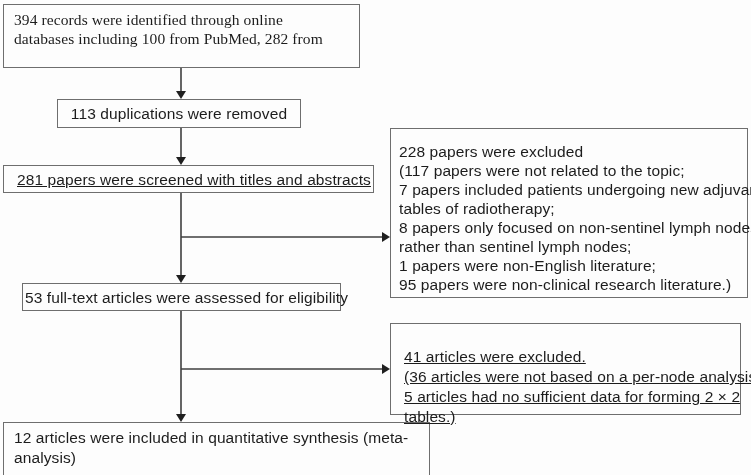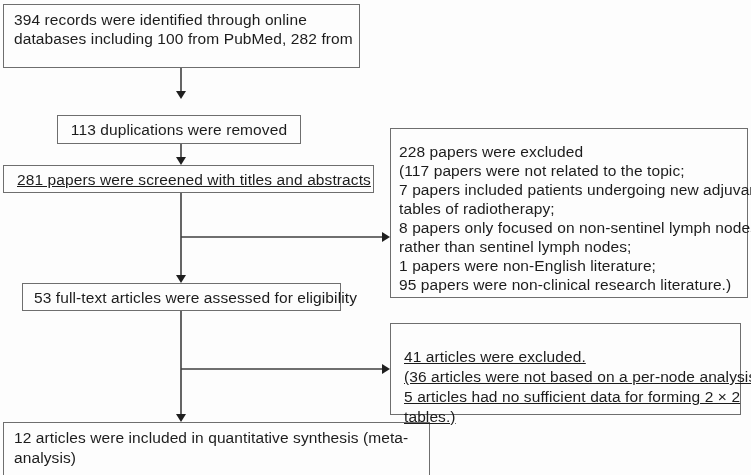--- a/index.html
+++ b/index.html
@@ -19,24 +19,24 @@
   .box {
     position: absolute;
     box-sizing: border-box;
     border: 1.5px solid #6e6e6e;
     background: #fdfdfd;
     font-size: 15.5px;
     line-height: 19px;
     letter-spacing: 0.1px;
   }
   .box .line { display: block; white-space: nowrap; }
-  #box-identified   { left: 3px;   top: 4px;   width: 357px; height: 64px;  padding: 5px 10px; }
-  #box-duplications { left: 57px;  top: 99px;  width: 244px; height: 29px;  display: flex; align-items: center; justify-content: center; margin-top: 16px; }
+  #box-identified   { left: 3px;   top: 4px;   width: 357px; height: 64px;  padding: 5px 10px; font-family: Liberation Serif, serif; }
+  #box-duplications { left: 57px;  top: 99px;  width: 244px; height: 29px;  display: flex; align-items: center; justify-content: center; }
   #box-screened     { left: 3px;   top: 165px; width: 371px; height: 28px;  display: flex; align-items: center; padding-left: 13px; text-decoration: underline; }
-  #box-fulltext     { left: 22px;  top: 283px; width: 319px; height: 28px;  display: flex; align-items: center; padding-left: 11px; }
+  #box-fulltext     { left: 22px;  top: 283px; width: 319px; height: 28px;  display: flex; align-items: center; padding-left: 2px; }
   #box-included     { left: 3px;   top: 422px; width: 427px; height: 67px;  padding: 5px 10px; line-height: 20px; }
   #box-excluded-screening   { left: 390px; top: 128px; width: 358px; height: 170px; padding: 13px 12px 0 8px; }
   #box-excluded-eligibility { left: 390px; top: 323px; width: 351px; height: 92px;  padding: 23px 12px 0 13px; line-height: 20px; text-decoration: underline; }
   #connectors {
     position: absolute;
     left: 0; top: 0;
     pointer-events: none;
   }
   #connectors line { stroke: #3f3f3f; stroke-width: 1.6; }
   #connectors polygon { fill: #1f1f1f; }

